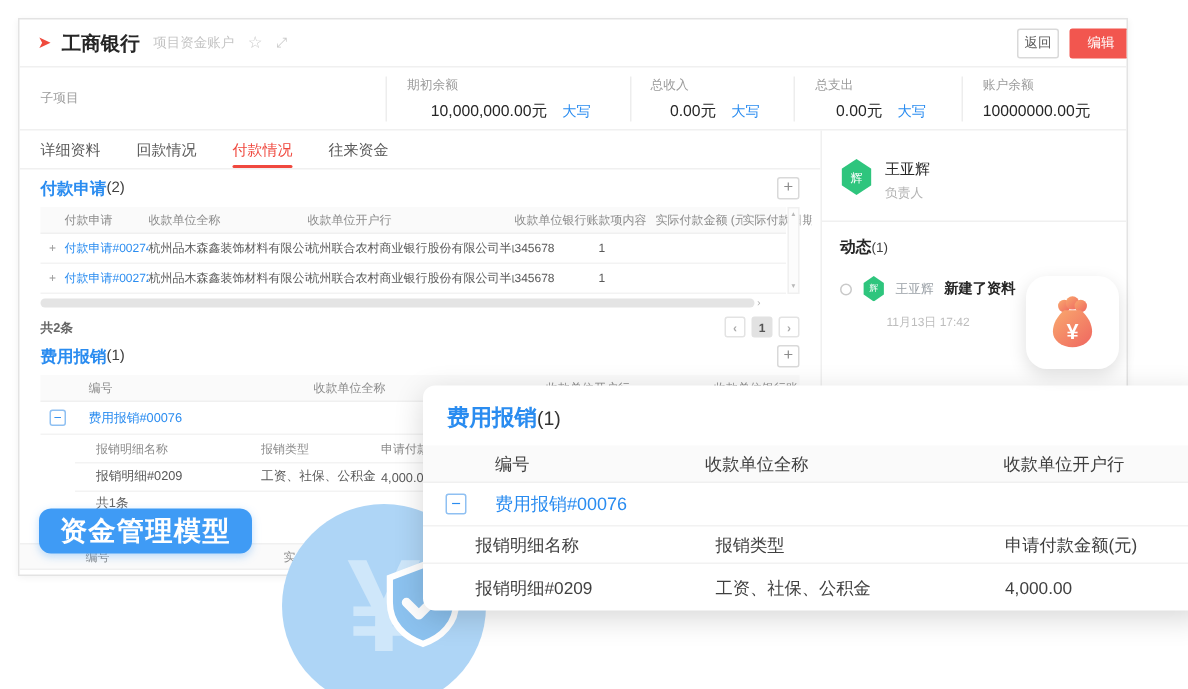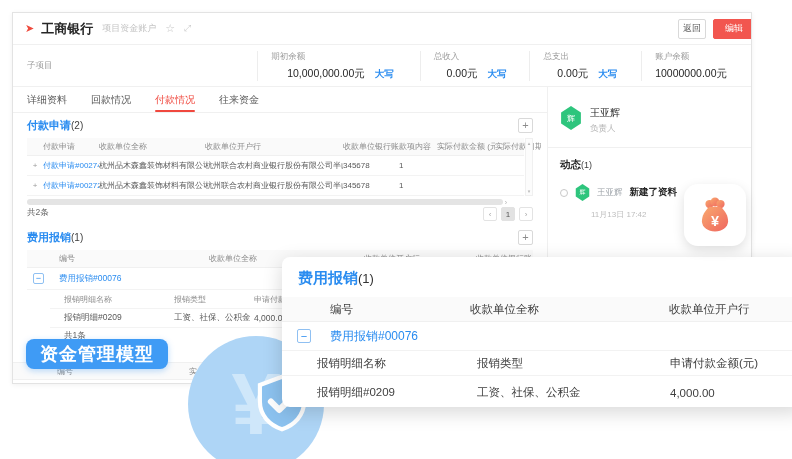--- a/index.html
+++ b/index.html
@@ -25,21 +25,21 @@
     margin-left:7px; margin-right:-16px; }
 
   .summary { height:42px; flex:0 0 42px; display:flex; align-items:center;
     padding:0 14px; border-bottom:1px solid #f0f0f0; }
   .field { display:flex; flex-direction:column; gap:4px; padding-right:10px; }
   .field + .field { border-left:1px solid #ededed; padding-left:13px; }
   .f-label { font-size:8.5px; color:#9b9b9b; }
   .f-valrow { display:flex; align-items:baseline; gap:10px;justify-content:center; }
   .f-value { font-size:10.5px; color:#262626; white-space:nowrap; }
   .f-value.link { color:#2a8cf0; }
-  .f-daxie { font-size:9.5px; color:#2a8cf0; cursor:pointer;font-weight:bold; }
+  .f-daxie { font-size:9.5px; color:#2a8cf0; cursor:pointer; }
   .fw1{width:236px;} .fw2{width:166px;} .fw3{width:112px;} .fw4{width:114px;} .fw5{flex:1;}
 
   .content { flex:1; display:flex; min-height:0; }
   .main { width:535px; flex:0 0 535px; border-right:1px solid #f0f0f0;
     overflow:hidden; }
   .sidebar { flex:1; padding:9px 12px 0 12px; overflow:hidden; }
 
   
   .tabs { height:26px; display:flex; gap:24px; padding:0 14px;
     border-bottom:1px solid #f0f0f0; }
@@ -70,21 +70,21 @@
   .cell { font-size:8px; color:#595959; overflow:hidden; flex:0 0 auto; }
   .c0{width:16px; text-align:center; color:#9b9b9b;}
   .c1{width:56px;} .c2{width:106px;} .c3{width:138px;} .c4{width:56px;}
   .c5{width:38px;} .c6{width:58px;} .c7{width:46px;}
   .cell.link { color:#2a8cf0; cursor:pointer; }
 
   .hscroll { margin:3px 0 2px 0; height:6px; display:flex; align-items:center; gap:2px; }
   .hthumb { height:6px; width:94%; background:#e4e4e4; border-radius:3px; }
   .harrow { font-size:7px; color:#b0b0b0; }
 
-  .total-row { height:18px; display:flex; align-items:flex-start; }
+  .total-row { height:18px; display:flex; align-items:flex-end;font-weight:bold; }
   .total-txt { font-size:8.5px; color:#666; }
   .pager { margin-left:auto; display:flex; gap:4px; }
   .pg { width:14px; height:14px; border:1px solid #e3e3e3; border-radius:2px;
     font-size:8px; color:#a8a8a8; display:flex; align-items:center;
     justify-content:center; background:#fff; cursor:pointer; }
   .pg.num { background:#e2e2e2; border-color:#e2e2e2; color:#555; }
 
   
   .e-head { display:flex; align-items:center; height:18px; background:#fafafa;
     border-bottom:1px solid #f0f0f0; white-space:nowrap; }

